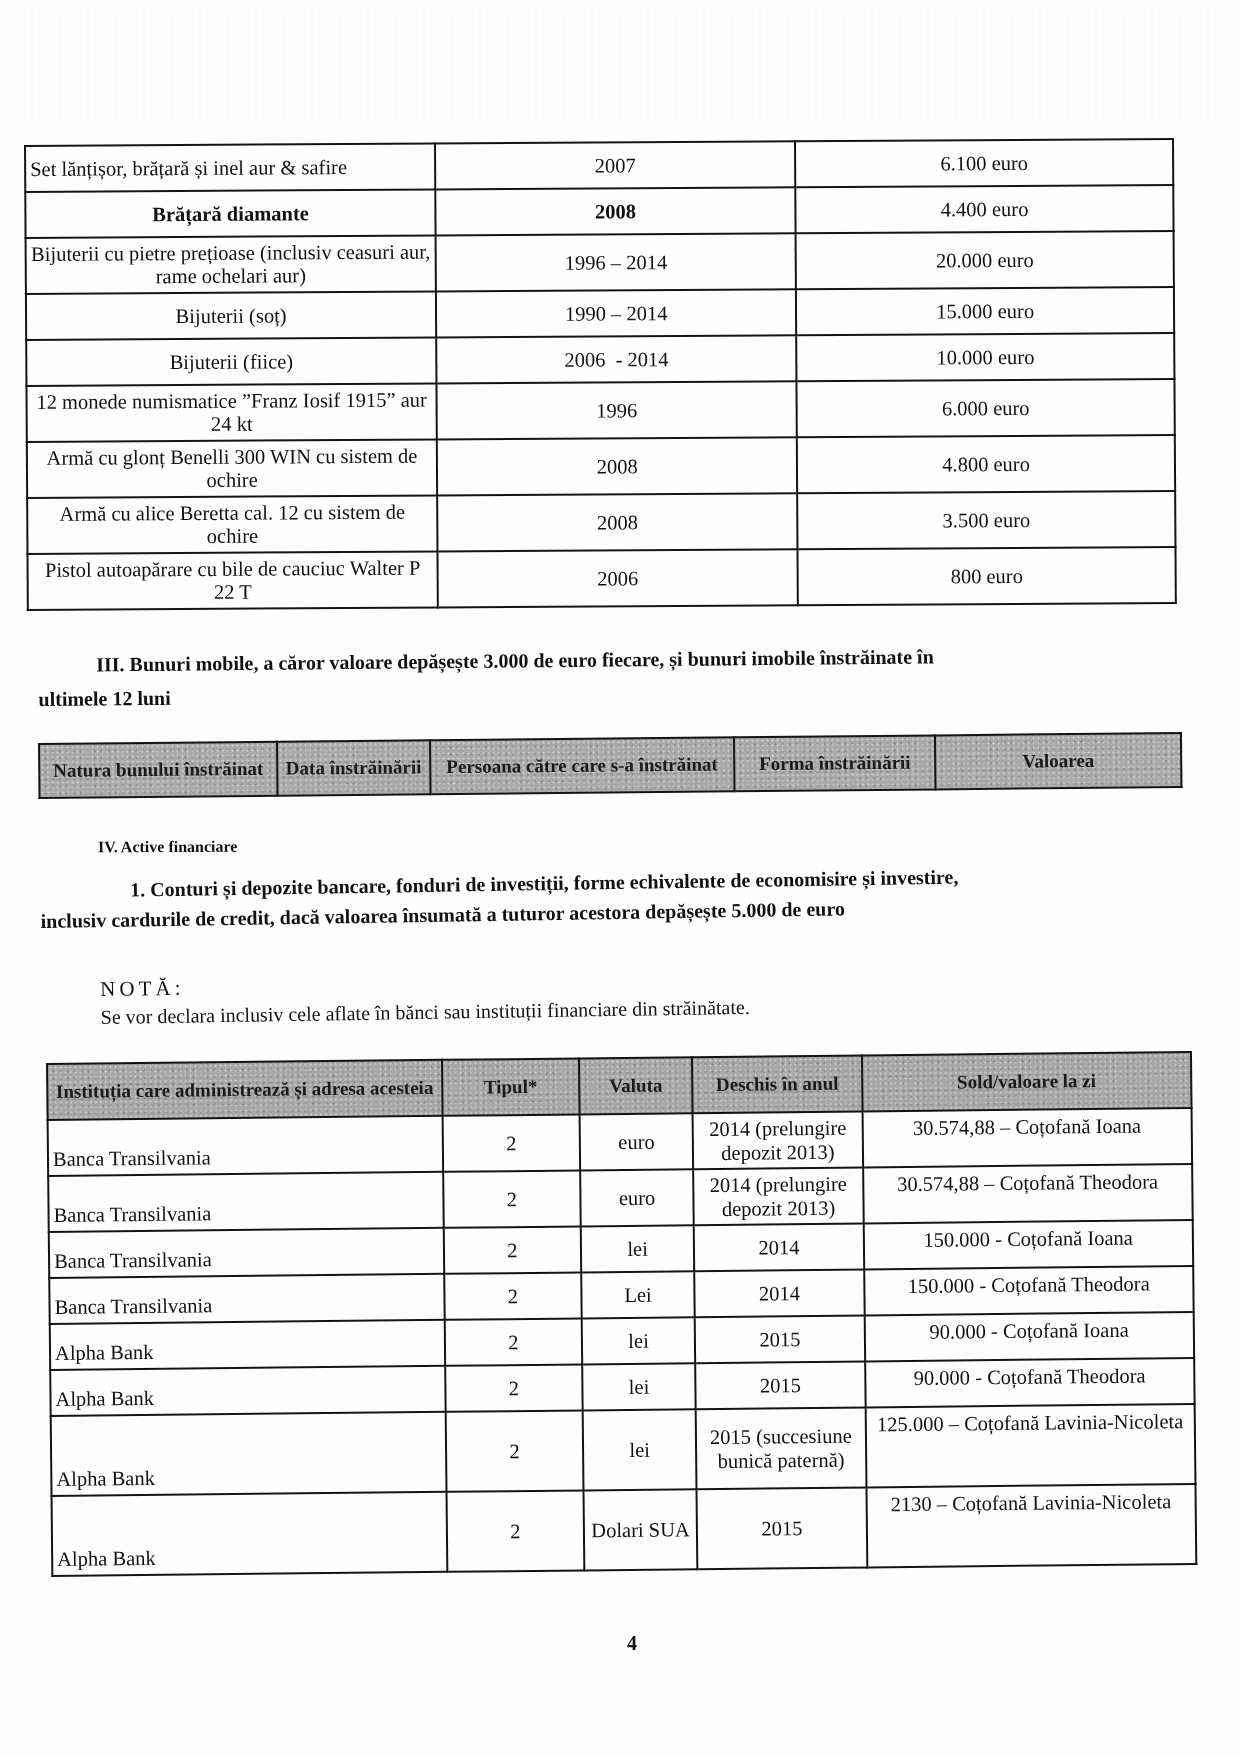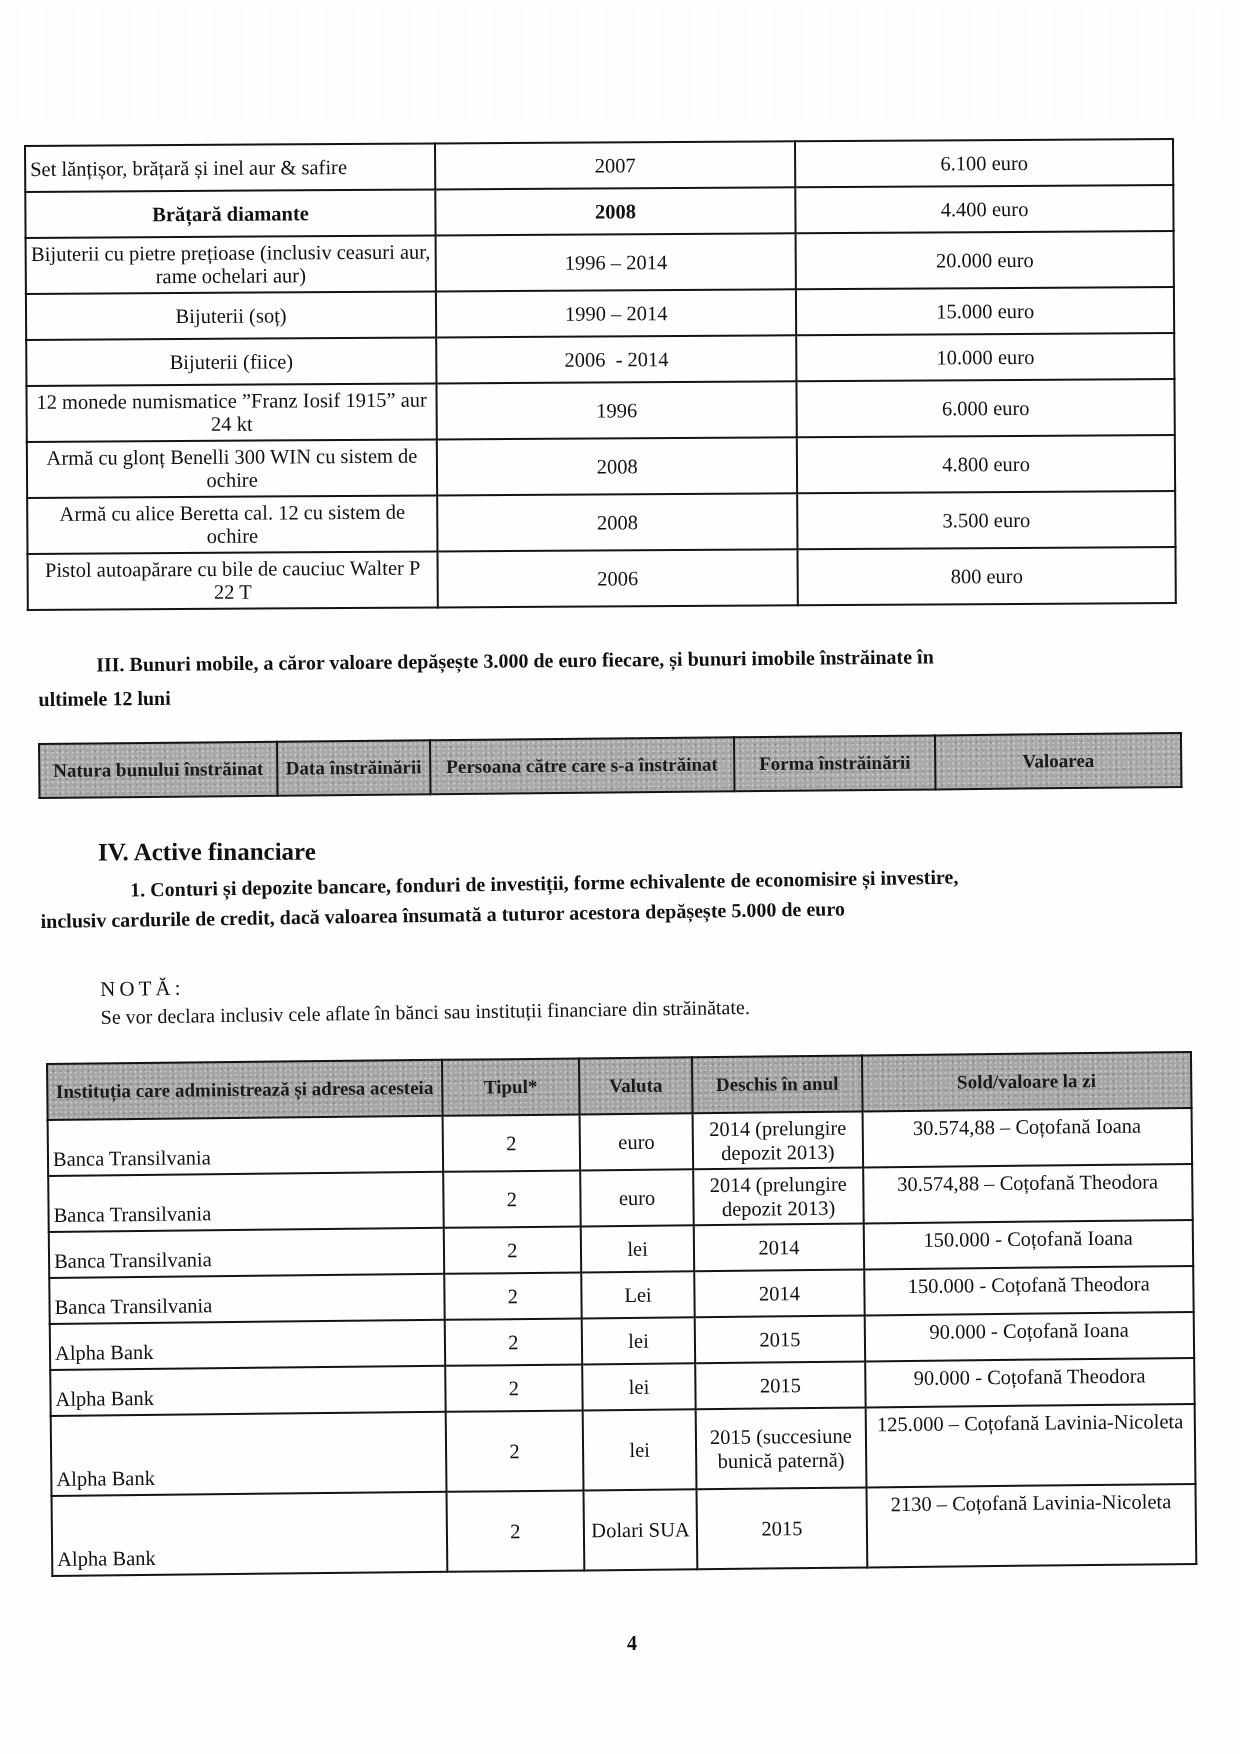--- a/index.html
+++ b/index.html
@@ -102,21 +102,21 @@
     #alienated-table th.a3 { width: 300px; }
     #alienated-table th.a4 { width: 194px; }
     #alienated-table th.a5 { width: 240px; }
 
     
     .section-iv {
       position: absolute;
       left: 98px;
       top: 838px;
       font-weight: bold;
-      font-size: 25px;
+      font-size: 16px;
       transform: rotate(-0.2deg);
     }
     .section-iv-1 {
       position: absolute;
       left: 40px;
       top: 876px;
       width: 1170px;
       font-weight: bold;
       font-size: 20px;
       line-height: 30px;

